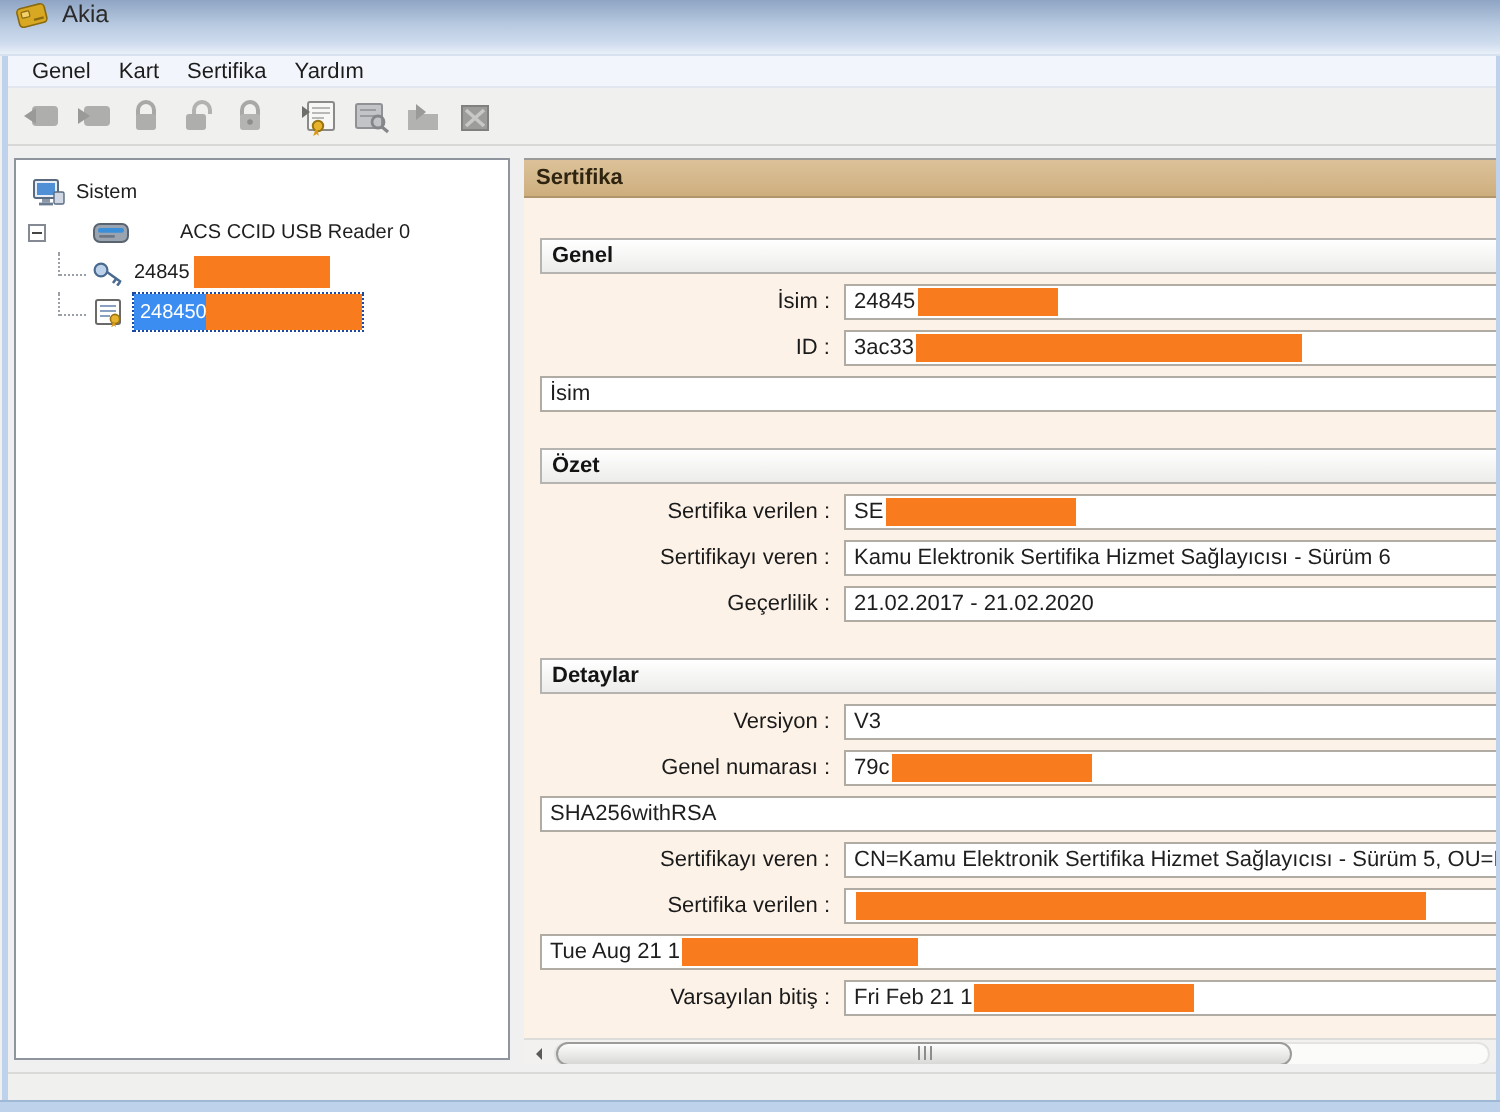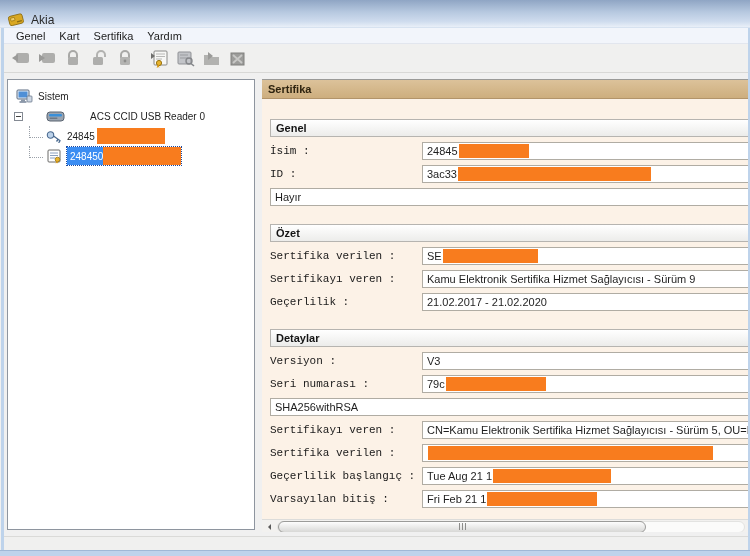--- a/index.html
+++ b/index.html
@@ -4,21 +4,21 @@
 <style>
   * { margin:0; padding:0; box-sizing:border-box; }
   html,body { width:750px; height:556px; }
   body { font-family:"Liberation Sans","DejaVu Sans",sans-serif; font-size:11px; color:#1e1e1e; background:#e8eef6; }
 
   .window { position:relative; width:750px; height:556px; overflow:hidden; background:#f0f0f0; }
 
   
   .titlebar { position:absolute; left:0; top:0; width:750px; height:28px;
     background:linear-gradient(#8fa5c4,#b7c9e0 45%,#cfdcee 80%,#e9eff8);
-    border-bottom:1px solid #d7e2f0; display:flex; align-items:flex-end; padding-left:7px; }
+    border-bottom:1px solid #d7e2f0; display:flex; align-items:flex-start; padding-left:7px; }
   .app-icon { width:18px; height:15px; margin-right:6px; }
   .title-text { font-size:12px; color:#2a2a2a; }
 
   
   .window-body { position:absolute; left:1px; top:28px; width:750px; height:522px;
     border-left:3px solid #bed3eb; border-right:3px solid #bed3eb; background:#f0f0f0; }
   .bottomstrip { position:absolute; left:0; bottom:0; width:750px; height:6px; background:#bed3eb; border-top:1px solid #9fb8d6; }
 
   
   .menubar { position:absolute; left:0; top:0; width:744px; height:16px; background:#f2f5fb;
@@ -58,21 +58,21 @@
   
   .cert-panel { position:absolute; left:258px; top:5px; width:486px; height:453px; overflow:hidden;
     border-top:1px solid #9a9a98; }
   .cert-header { height:19px; background:linear-gradient(#dcc29a,#cdae7e); border-bottom:1px solid #b2946a;
     font-weight:bold; color:#2f2410; display:flex; align-items:center; padding-left:6px; }
   .cert-body { position:relative; height:420px; width:900px; background:#fcf2e7; padding-top:20px; }
   .section { margin:0 0 18px 8px; width:880px; }
   .section-header { height:18px; background:linear-gradient(#ffffff,#ececea); border:1px solid #b6b4b0;
     font-weight:bold; display:flex; align-items:center; padding-left:5px; color:#141414; }
   .frow { display:flex; align-items:center; margin-top:5px; height:18px; }
-  .frow .flabel { width:152px; text-align:left; padding-right:7px; flex:none; color:#1a1a1a; white-space:nowrap;font-family:Liberation Mono, monospace; }
+  .frow .flabel { width:152px; text-align:right; padding-right:7px; flex:none; color:#1a1a1a; white-space:nowrap; }
   .frow .fvalue { width:600px; height:18px; background:#ffffff; border:1px solid #b0aca3;
     display:flex; align-items:center; padding-left:4px; white-space:nowrap; overflow:hidden; }
   .fvalue .redact { height:14px; margin-left:1px; flex:none; }
 
   
   .hscroll { position:relative; height:14px; background:#f2f1ef; border-top:1px solid #dcdcda; width:486px; }
   .hs-arrow { position:absolute; left:0; top:0; width:14px; height:13px; display:flex; align-items:center; justify-content:center; }
   .hs-arrow::after { content:""; width:0; height:0; border:3px solid transparent; border-right-color:#5a5a5a; margin-right:2px; }
   .hs-track { position:absolute; left:15px; top:1px; width:468px; height:12px; background:#fbfbfa; border:1px solid #e3e3e1; border-radius:6px; }
   .hs-thumb { position:absolute; left:16px; top:0.5px; width:368px; height:12px; border:1px solid #9b9b99; border-radius:6px;
@@ -243,40 +243,40 @@
             </div>
             <div class="frow">
               <span class="flabel">ID :</span>
               <span class="fvalue">
                   <span>3ac33</span>
                   <span class="redact" style="width:193px"></span>
                 </span>
             </div>
             <div class="frow">
               <span class="fvalue">
-                  <span>Hayır</span>
+                  <span>İsim</span>
                 </span>
             </div>
           </div>
 
           <div class="section">
             <div class="section-header">
               <span>Özet</span>
             </div>
             <div class="frow">
               <span class="flabel">Sertifika verilen :</span>
               <span class="fvalue">
                   <span>SE</span>
                   <span class="redact" style="width:95px"></span>
                 </span>
             </div>
             <div class="frow">
               <span class="flabel">Sertifikayı veren :</span>
               <span class="fvalue">
-                  <span>Kamu Elektronik Sertifika Hizmet Sağlayıcısı - Sürüm 9</span>
+                  <span>Kamu Elektronik Sertifika Hizmet Sağlayıcısı - Sürüm 6</span>
                 </span>
             </div>
             <div class="frow">
               <span class="flabel">Geçerlilik :</span>
               <span class="fvalue">
                   <span>21.02.2017 - 21.02.2020</span>
                 </span>
             </div>
           </div>
 
@@ -284,21 +284,21 @@
             <div class="section-header">
               <span>Detaylar</span>
             </div>
             <div class="frow">
               <span class="flabel">Versiyon :</span>
               <span class="fvalue">
                   <span>V3</span>
                 </span>
             </div>
             <div class="frow">
-              <span class="flabel">Seri numarası :</span>
+              <span class="flabel">Genel numarası :</span>
               <span class="fvalue">
                   <span>79c</span>
                   <span class="redact" style="width:100px"></span>
                 </span>
             </div>
             <div class="frow">
               <span class="fvalue">
                   <span>SHA256withRSA</span>
                 </span>
             </div>
@@ -309,21 +309,20 @@
                 </span>
             </div>
             <div class="frow">
               <span class="flabel">Sertifika verilen :</span>
               <span class="fvalue">
                   <span></span>
                   <span class="redact" style="width:285px"></span>
                 </span>
             </div>
             <div class="frow">
-              <span class="flabel">Geçerlilik başlangıç :</span>
               <span class="fvalue">
                   <span>Tue Aug 21 1</span>
                   <span class="redact" style="width:118px"></span>
                 </span>
             </div>
             <div class="frow">
               <span class="flabel">Varsayılan bitiş :</span>
               <span class="fvalue">
                   <span>Fri Feb 21 1</span>
                   <span class="redact" style="width:110px"></span>

